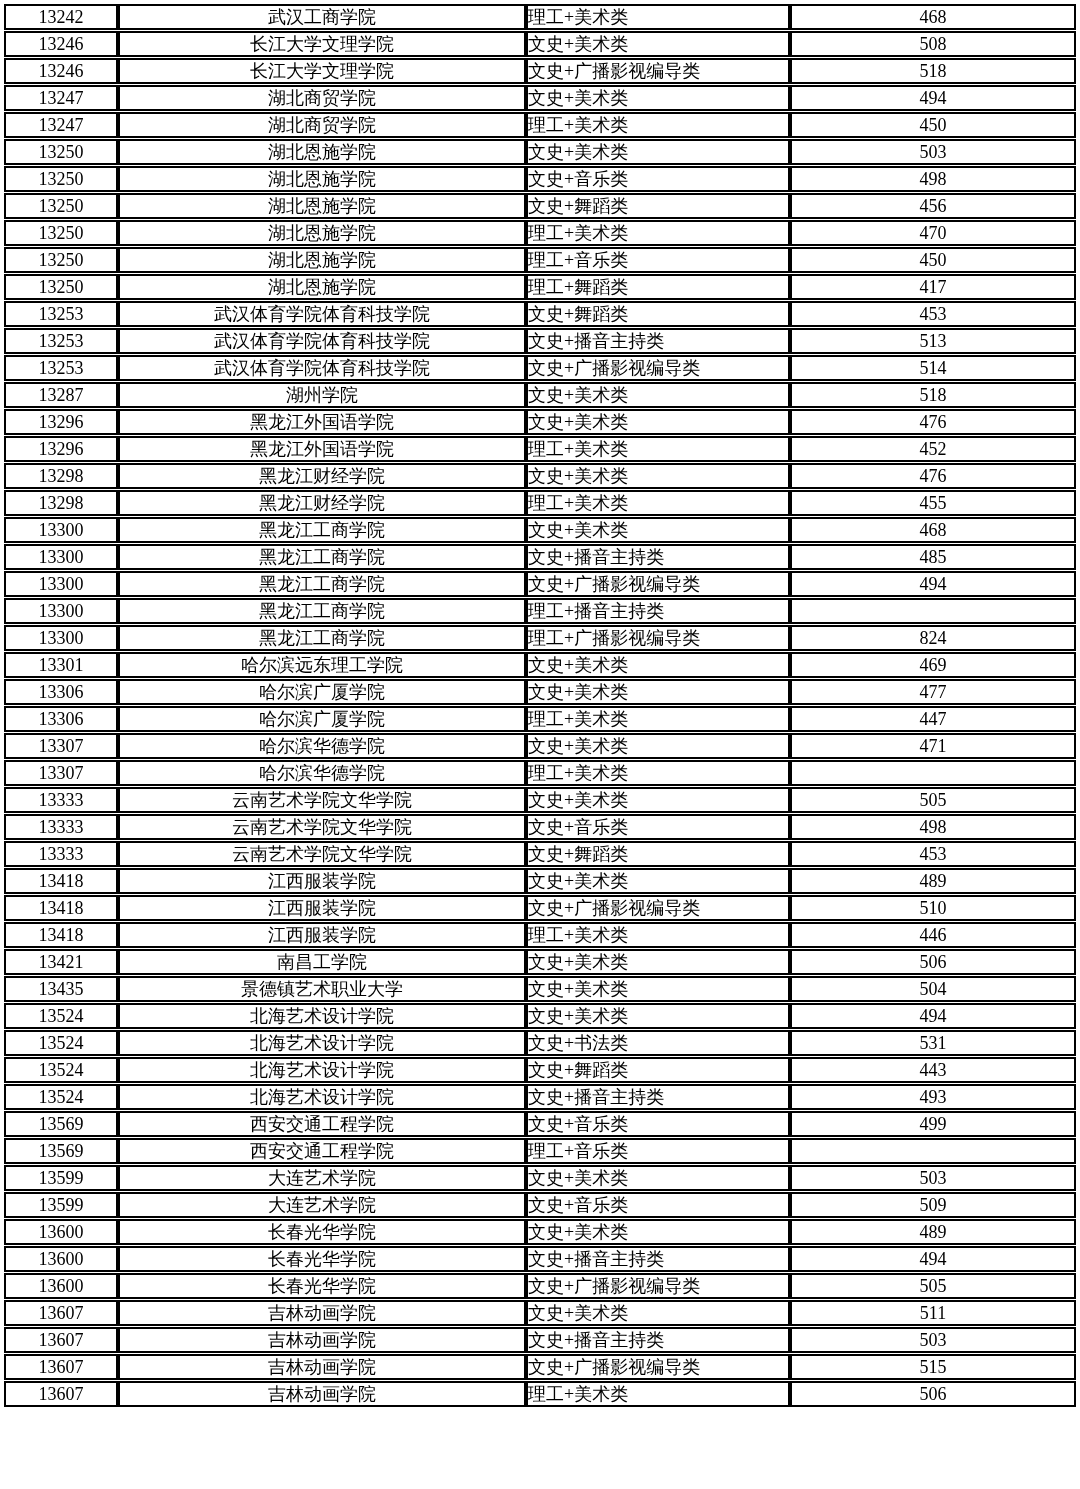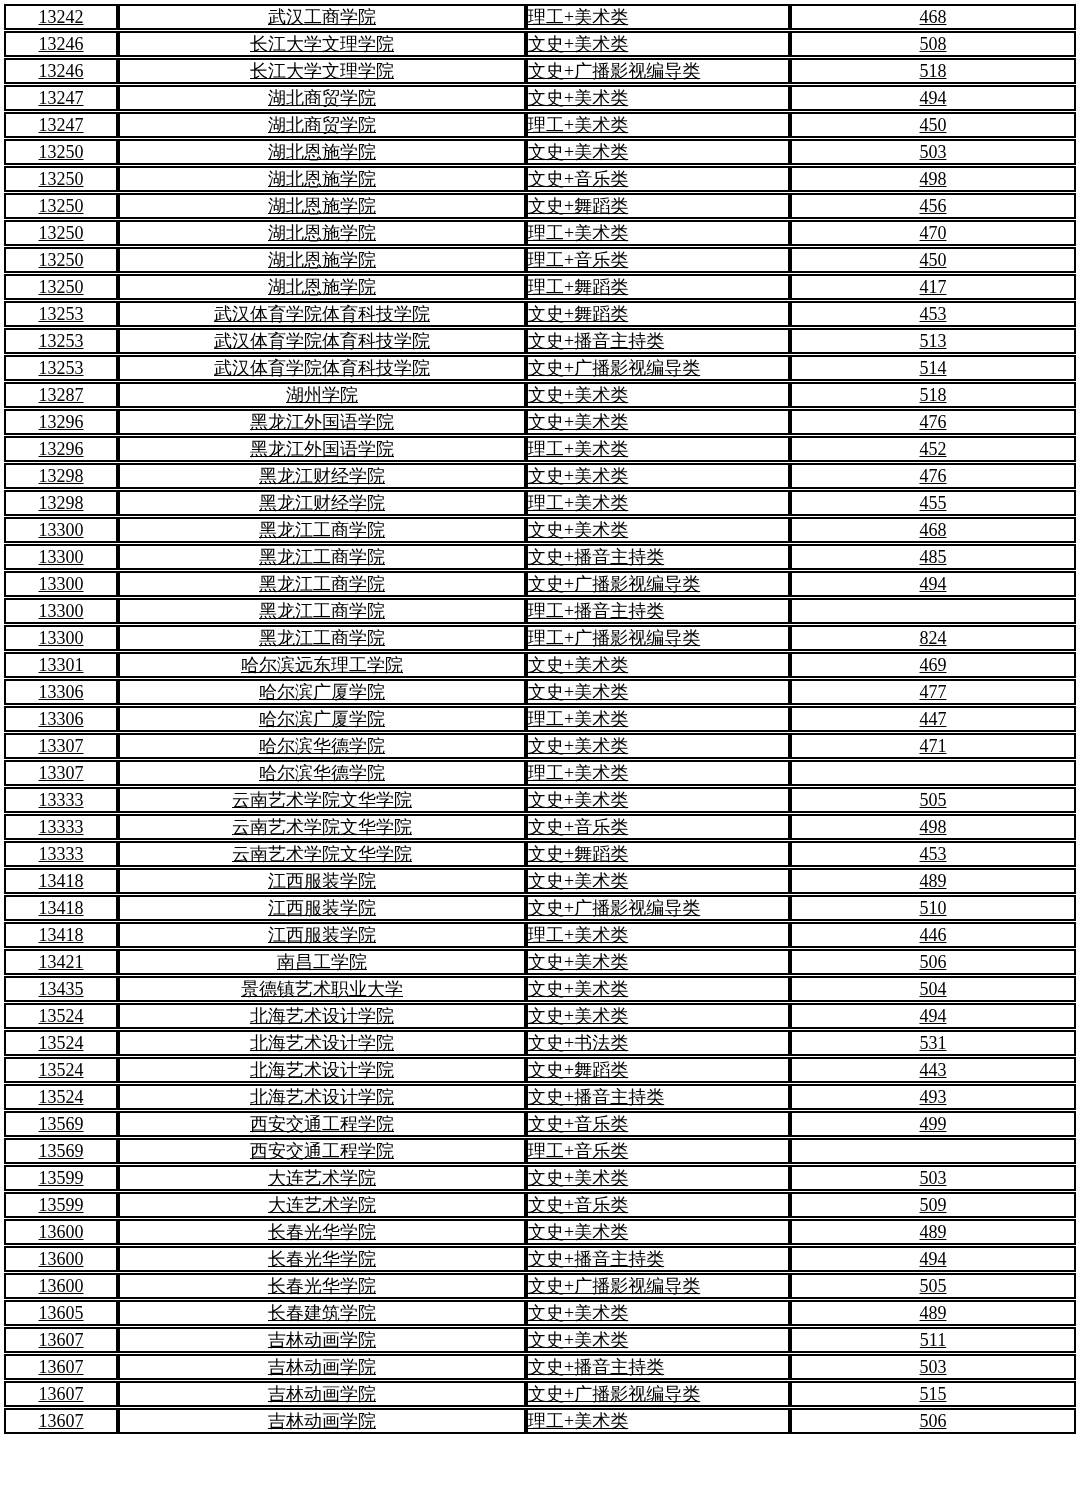--- a/index.html
+++ b/index.html
@@ -17,21 +17,20 @@
     height: 1489px;
     background: #ffffff;
     overflow: hidden;
   }
   table.score-table {
     border-collapse: separate;
     border-spacing: 0 1px;
     table-layout: fixed;
     width: 1072px;
     margin: 3px 0 12px 4px;
-    text-decoration: underline;
   }
   table.score-table td {
     border: 2px solid #000000;
     box-sizing: border-box;
     height: 26px;
     line-height: 22px;
     font-size: 18px;
     padding: 0;
     overflow: hidden;
     white-space: nowrap;
@@ -344,26 +343,20 @@
           <td class="cell-category">文史+播音主持类</td>
           <td class="cell-score">494</td>
         </tr>
         <tr>
           <td class="cell-code">13600</td>
           <td class="cell-school">长春光华学院</td>
           <td class="cell-category">文史+广播影视编导类</td>
           <td class="cell-score">505</td>
         </tr>
         <tr>
-          <td class="cell-code">13605</td>
-          <td class="cell-school">长春建筑学院</td>
-          <td class="cell-category">文史+美术类</td>
-          <td class="cell-score">489</td>
-        </tr>
-        <tr>
           <td class="cell-code">13607</td>
           <td class="cell-school">吉林动画学院</td>
           <td class="cell-category">文史+美术类</td>
           <td class="cell-score">511</td>
         </tr>
         <tr>
           <td class="cell-code">13607</td>
           <td class="cell-school">吉林动画学院</td>
           <td class="cell-category">文史+播音主持类</td>
           <td class="cell-score">503</td>

